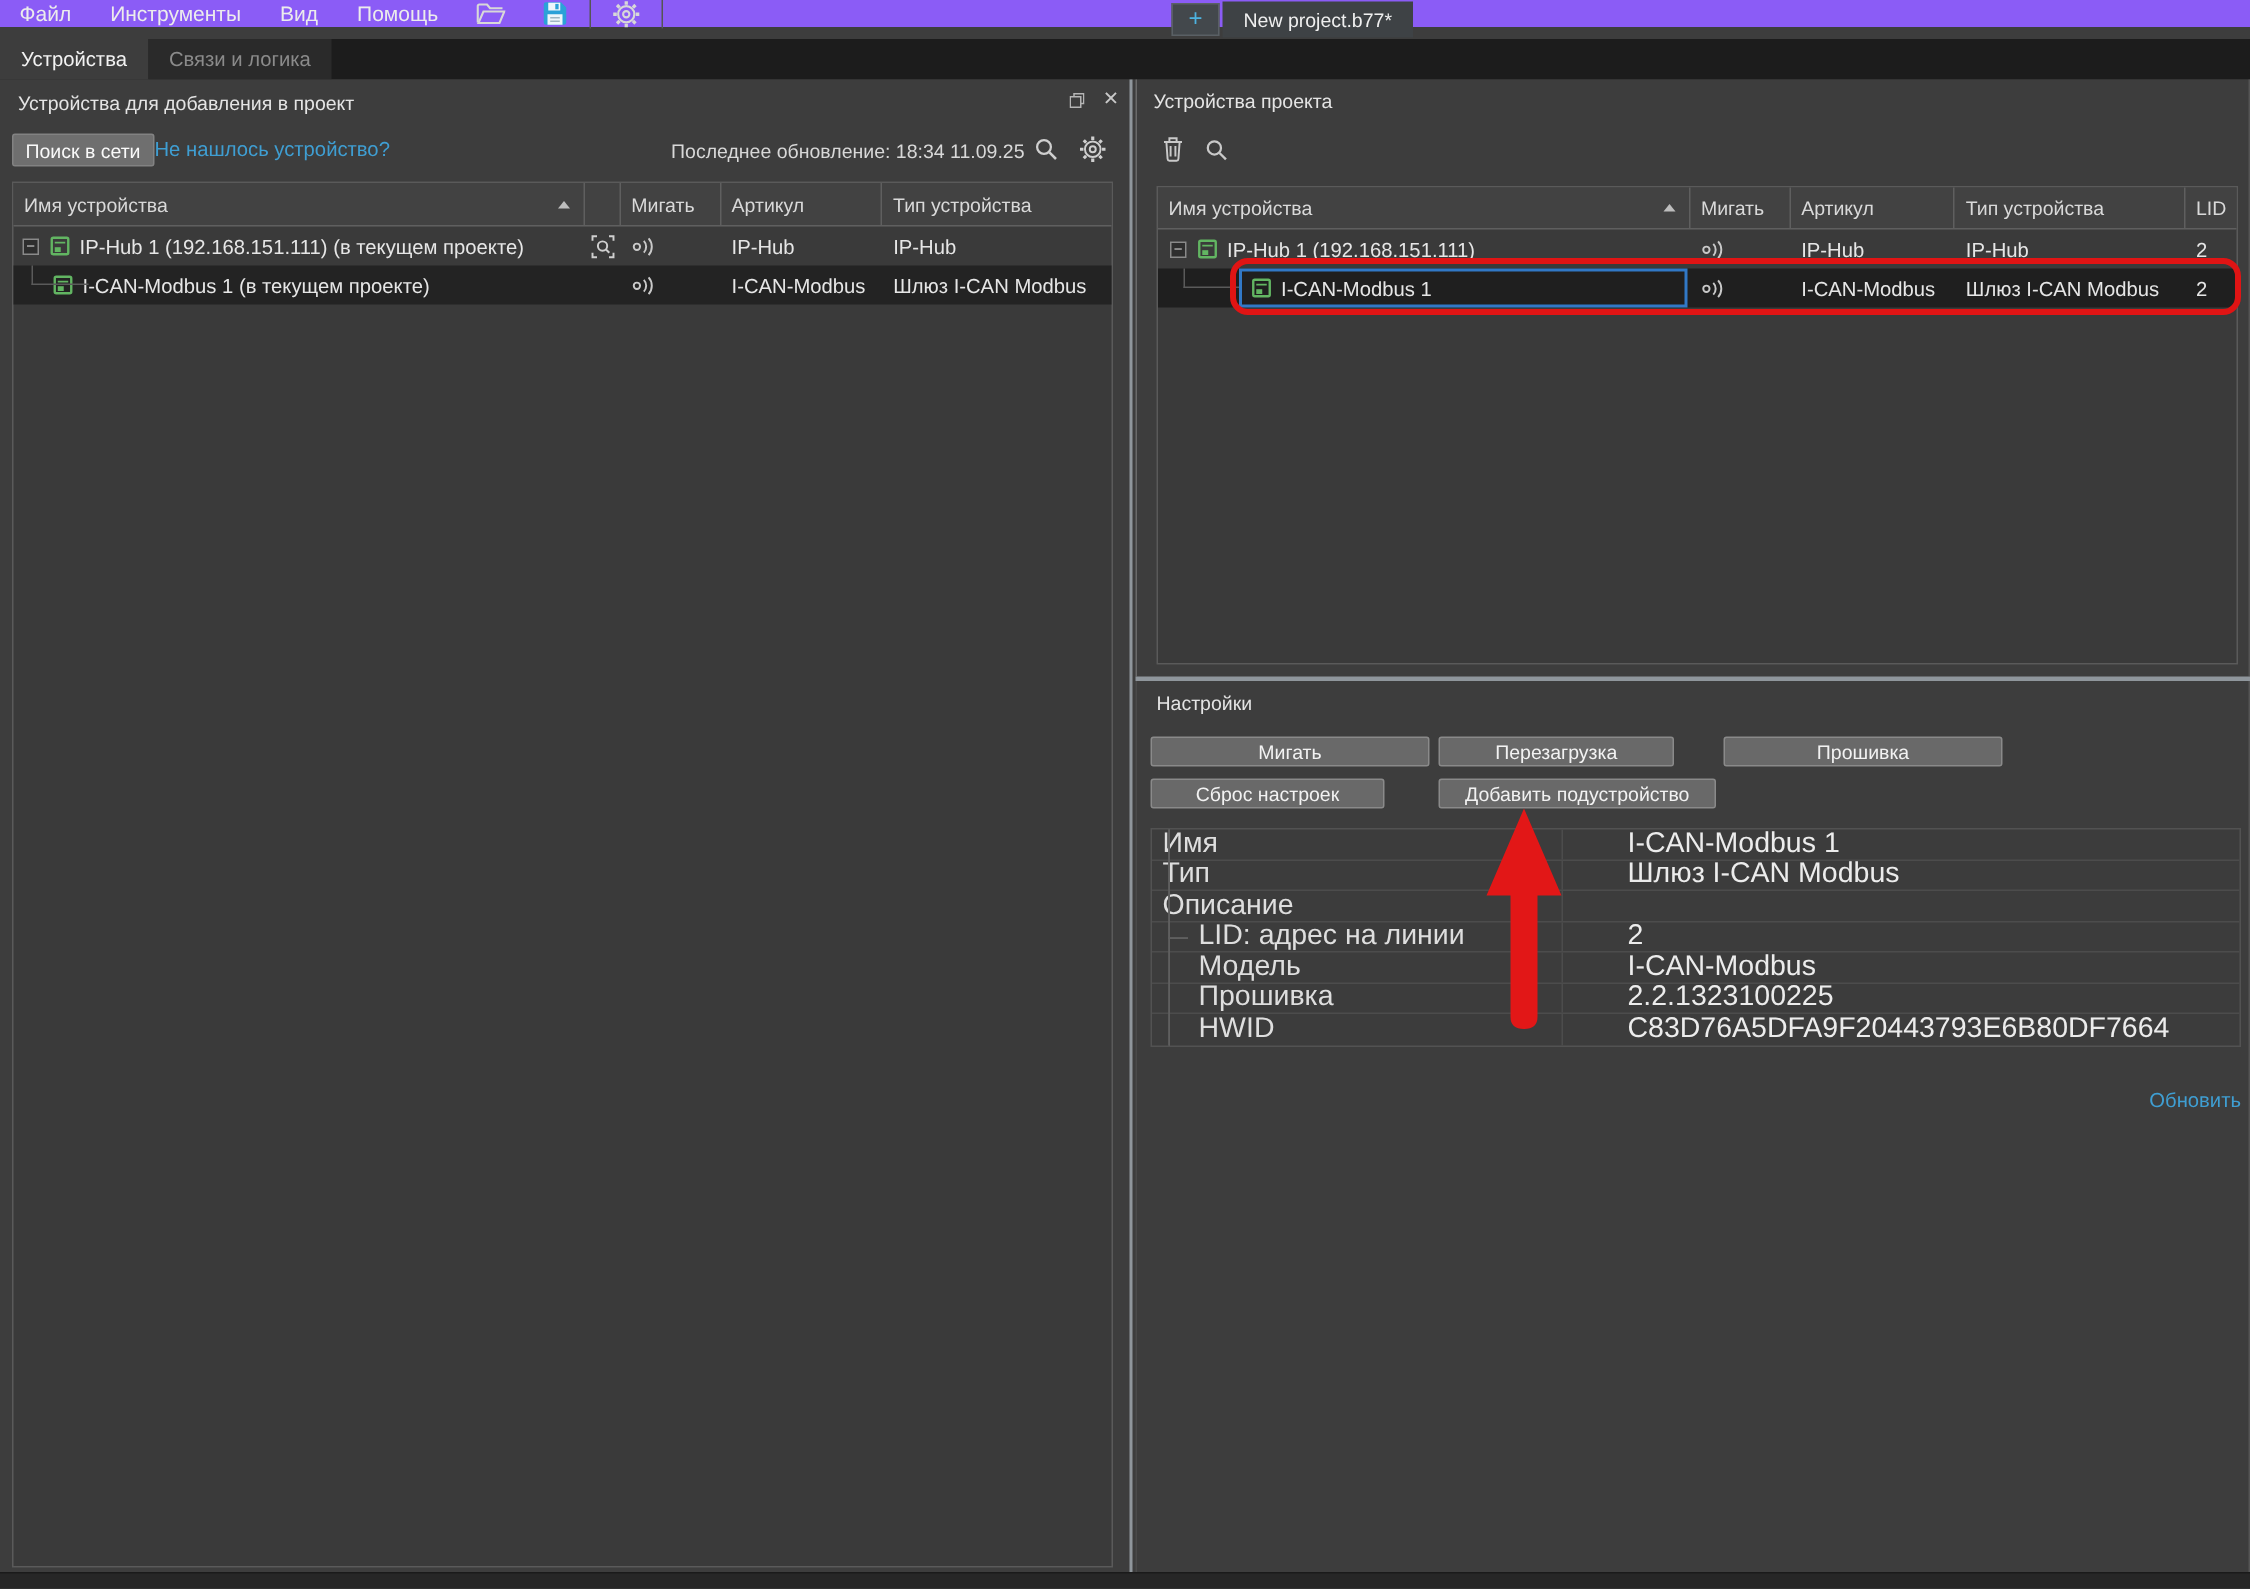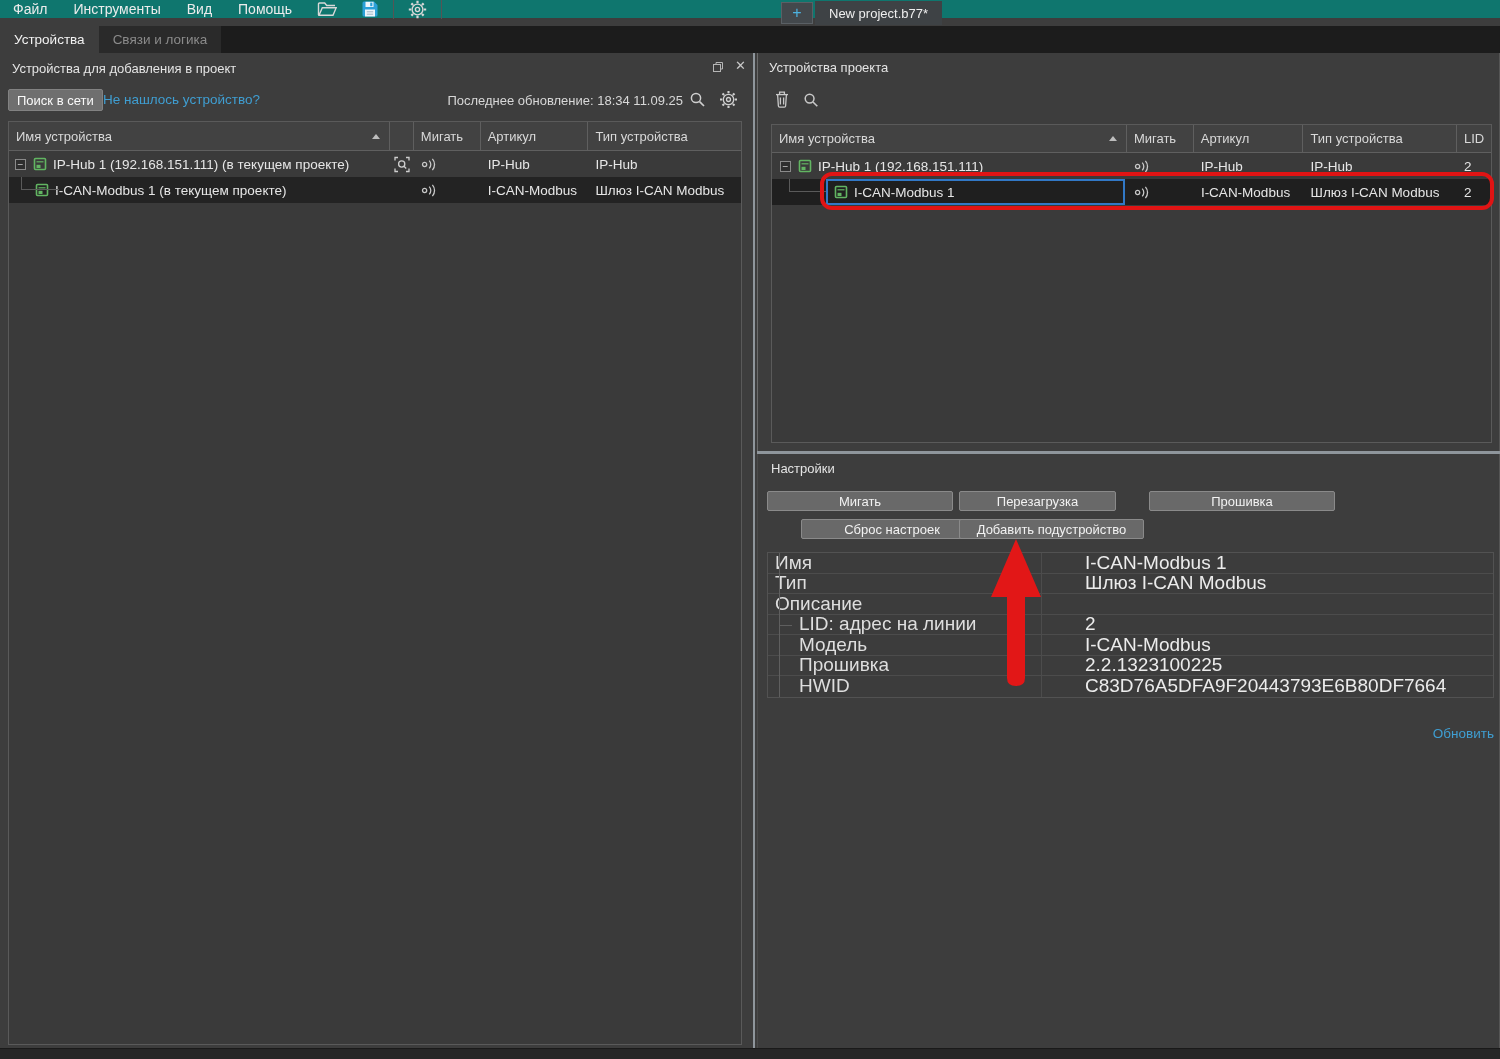--- a/index.html
+++ b/index.html
@@ -5,21 +5,21 @@
   * { box-sizing: border-box; margin: 0; padding: 0; }
   html,body { width:1500px; height:1059px; }
   body {
     font-family: "Liberation Sans", sans-serif;
     background:#3d3d3d; color:#e2e2e2; overflow:hidden; position:relative;
     -webkit-font-smoothing: antialiased;
   }
   #app { position:absolute; inset:0; width:1500px; height:1059px; }
 
   
-  .menubar { position:absolute; left:0; top:0; width:1500px; height:18px; background:#0f766e; display:flex; align-items:center; }
+  .menubar { position:absolute; left:0; top:0; width:1500px; height:18px; background:#8b5cf6; display:flex; align-items:center; }
   .menu-item { font-size:14px; color:#ececec; padding:0 13px; height:26px; display:flex; align-items:center; cursor:default; }
   .mb-icon { height:26px; display:flex; align-items:center; justify-content:center; padding:0 12px; }
   .mb-sep { width:1px; height:20px; background:#555; margin:0 2px; }
   .newtab-btn { position:absolute; left:781px; top:2px; width:32px; height:22px; background:#43484c; border:1px solid #5a6065; color:#4db3e0; font-size:16px; display:flex; align-items:center; justify-content:center; }
   .doc-tab { position:absolute; left:815px; top:1px; height:24px; padding:0 14px; background:#3e4245; color:#efefef; font-size:13px; display:flex; align-items:center; }
 
   
   .tabstrip { position:absolute; left:0; top:26px; width:1500px; height:27px; background:#1c1c1c; display:flex; }
   .vtab { height:27px; padding:0 14px; display:flex; align-items:center; font-size:13.5px; }
   .vtab.active { background:#3d3d3d; color:#f2f2f2; }
@@ -89,21 +89,21 @@
   .focus-cell { position:absolute; left:68px; top:126px; width:299px; height:26px; border:2px solid #3178c6; pointer-events:none; z-index:4; }
   .anno-box { position:absolute; left:820px; top:172px; width:674px; height:38px; border:4px solid #e01414; border-radius:12px; pointer-events:none; z-index:6; }
   .anno-arrow { position:absolute; left:984px; top:533px; z-index:7; pointer-events:none; }
 
   
   .sp-title { position:absolute; left:13px; top:7px; }
   .sbtn { position:absolute; height:20px; background:#696969; border:1px solid #8a8a8a; border-radius:2px; color:#f2f2f2; font-size:13px; display:flex; align-items:center; justify-content:center; }
   .sbtn.b1 { left:9px;  top:37px; width:186px; }
   .sbtn.b2 { left:201px; top:37px; width:157px;text-align:right; }
   .sbtn.b3 { left:391px; top:37px; width:186px; }
-  .sbtn.b4 { left:9px;  top:65px; width:182px;margin-left:34px; }
+  .sbtn.b4 { left:9px;  top:65px; width:156px; }
   .sbtn.b5 { left:201px; top:65px; width:185px; }
 
   .propgrid { position:absolute; left:9px; top:98px; width:727px; border:1px solid #525252; background:#3c3c3c; }
   .prow { display:flex; height:20.5px; border-bottom:1px solid #4c4c4c; font-size:19px;gap:36px; }
   .prow:last-child { border-bottom:none; }
   .plabel { width:274px; border-right:1px solid #4c4c4c; display:flex; align-items:center; padding-left:7px; color:#dedede; position:relative; }
   .pvalue { flex:1; display:flex; align-items:center; padding-left:7px; color:#ececec; }
   .prow.child .plabel { padding-left:31px; }
   .tree-v { position:absolute; left:11px; top:0; bottom:0; border-left:1px solid #5f5f5f; }
   .tree-v.half { bottom:50%; }

